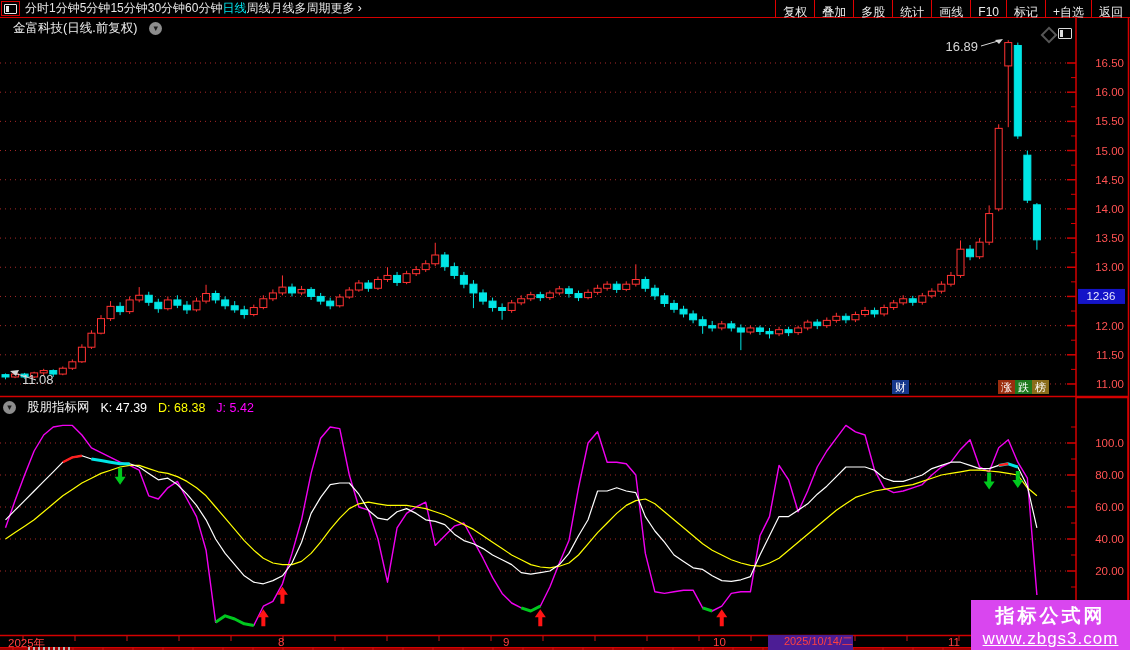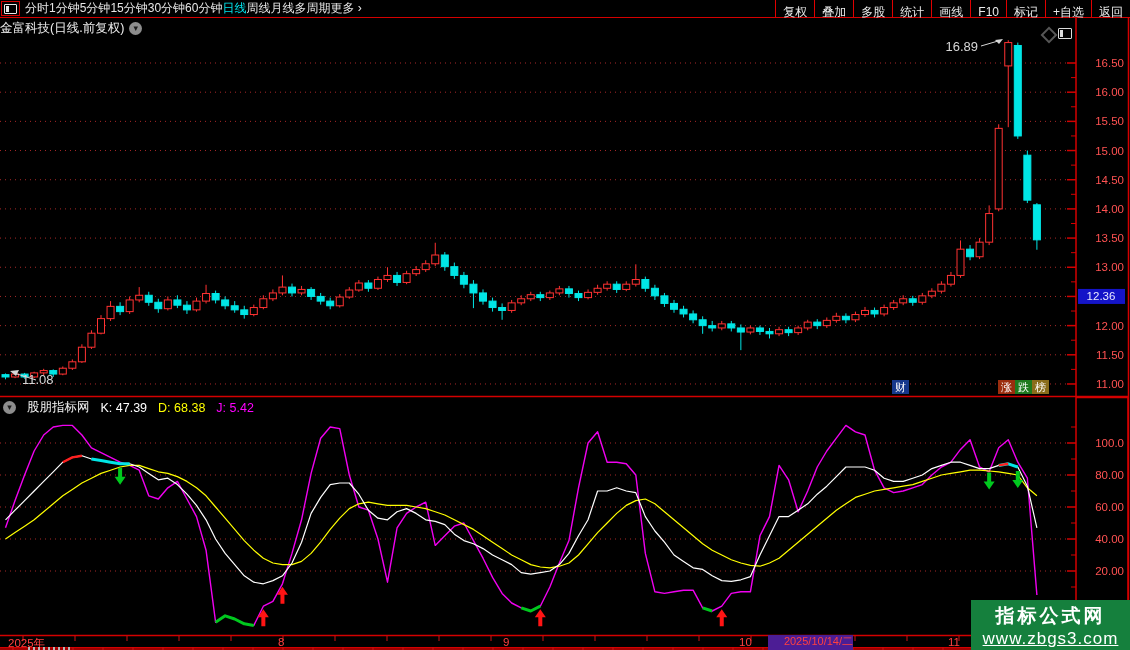--- a/index.html
+++ b/index.html
@@ -10,42 +10,42 @@
           border-bottom:1px solid #d40000;display:flex;align-items:center;z-index:3;}
   .winbox{border:1px solid #d40000;height:13px;width:17px;margin:0 5px 0 1px;
           display:flex;align-items:center;justify-content:center;flex:0 0 auto;}
   .winglyph{width:11px;height:8px;border:1px solid #e8e8e8;border-radius:1px;position:relative;}
   .winglyph::after{content:"";position:absolute;left:1px;top:1px;width:3px;height:6px;background:#e8e8e8;}
   .menu-left{display:flex;font-size:12px;color:#e6e6e6;white-space:nowrap;}
   .menu-left .mi{cursor:default;}
   .menu-left .mi.active{color:#00e5ee;}
   .menu-right{margin-left:auto;display:flex;height:17px;font-size:12px;color:#ececec;}
   .menu-right .ab{border-left:1px solid #e00000;padding:4px 7px;line-height:16px;white-space:nowrap;}
-  .title-row{position:absolute;left:0;top:20px;z-index:3;color:#f0f0f0;font-size:12.5px;
-             display:flex;align-items:center;gap:5px;}
+  .title-row{position:absolute;left:13px;top:20px;z-index:3;color:#f0f0f0;font-size:12.5px;
+             display:flex;align-items:center;gap:12px;}
   .circle-icon{width:13px;height:13px;border-radius:50%;background:#8d8d8d;color:#1a1a1a;
                font-size:9px;line-height:12px;text-align:center;display:inline-block;}
   .diamond{position:absolute;left:1043px;top:29px;width:8px;height:8px;border:2px solid #565656;
            transform:rotate(45deg);z-index:3;}
   .winglyph2{position:absolute;left:1058px;top:28px;width:12px;height:9px;border:1px solid #dcdcdc;
              border-radius:1px;z-index:3;}
   .winglyph2::after{content:"";position:absolute;left:1px;top:1px;width:3px;height:7px;background:#dcdcdc;}
   .kdj-header{position:absolute;left:3px;top:399px;z-index:3;display:flex;align-items:center;
               gap:11px;font-size:12.5px;}
   .kdj-header .nm{color:#f2f2f2;}
   .badge-fin{position:absolute;left:892px;top:380px;z-index:3;background:#16388c;color:#fff;
              font-size:11px;padding:1px 3px;line-height:12px;}
   .badge-rank{position:absolute;left:998px;top:380px;z-index:3;display:flex;font-size:11px;color:#fff;}
   .badge-rank span{padding:1px 3px;line-height:12px;}
   .timeline{position:absolute;left:0;top:636px;width:1130px;height:12px;z-index:2;font-size:11.5px;}
   .tl-year{position:absolute;left:8px;top:0;color:#ff4040;}
   .tl-month{position:absolute;top:0;color:#ff4040;}
   .tl-date{position:absolute;top:-1px;height:20px;background:#4c1d95;color:#ff4040;
            font-size:11px;line-height:12px;text-align:right;}
-  .watermark{position:absolute;left:971px;top:600px;width:159px;height:50px;background:#15803d;
+  .watermark{position:absolute;left:971px;top:600px;width:159px;height:50px;background:#d946ef;
              z-index:5;color:#fff;text-align:center;}
   .wm1{font-size:19px;font-weight:bold;letter-spacing:3px;margin-top:3px;}
   .wm2{font-size:17px;letter-spacing:1px;text-decoration:underline;}
   .clipped-frag{position:absolute;left:28px;top:647px;width:44px;height:3px;z-index:4;
     background:repeating-linear-gradient(90deg,#b8b8b8 0 2px,transparent 2px 5px);}
 </style>
 </head>
 <body>
 
 <svg id="chart" width="1130" height="650">
@@ -490,21 +490,21 @@
 <span class="badge-rank" id="rank-badge">
     <span style="background: rgb(155, 45, 14);">涨</span>
     <span style="background: rgb(30, 122, 30);">跌</span>
     <span style="background: rgb(138, 109, 27);">榜</span>
   </span>
 
 <div class="timeline" id="timeline">
   <span class="tl-year">2025年</span>
 <span class="tl-month" style="left: 278px;">8</span>
     <span class="tl-month" style="left: 503px;">9</span>
-    <span class="tl-month" style="left: 739px;">10</span>
+    <span class="tl-month" style="left: 713px;">10</span>
     <span class="tl-month" style="left: 948px;">11</span>
     <span class="tl-date" style="left: 768px; width: 85px;">2025/10/14/二</span>
   </div>
 <div class="clipped-frag"></div>
 
 <div class="watermark">
   <div class="wm1">指标公式网</div>
   <div class="wm2">www.zbgs3.com</div>
 </div>
 

